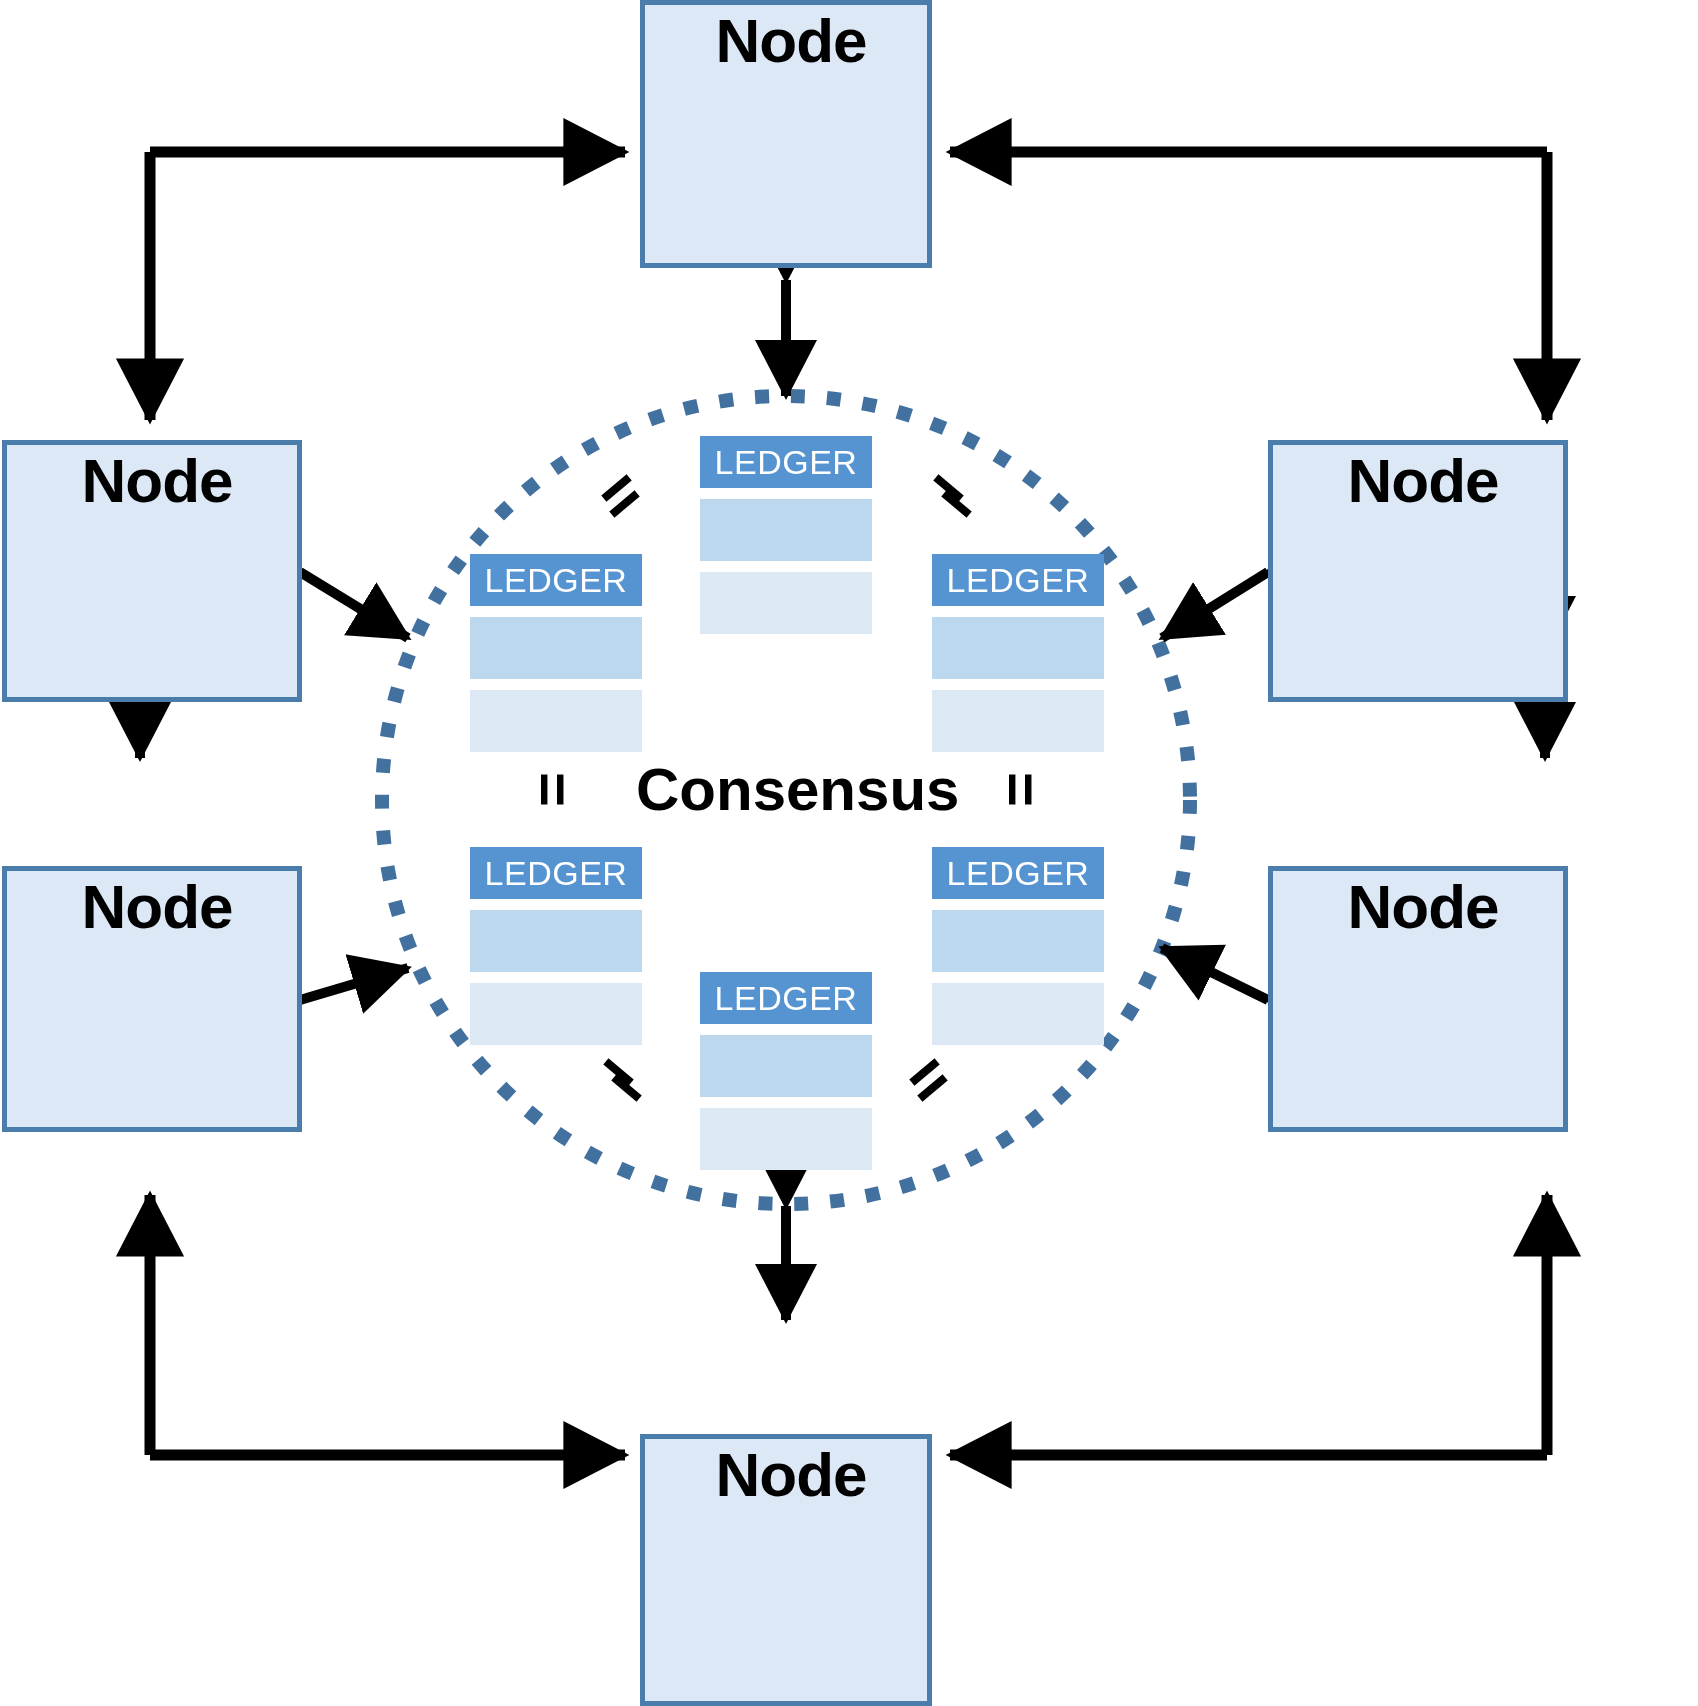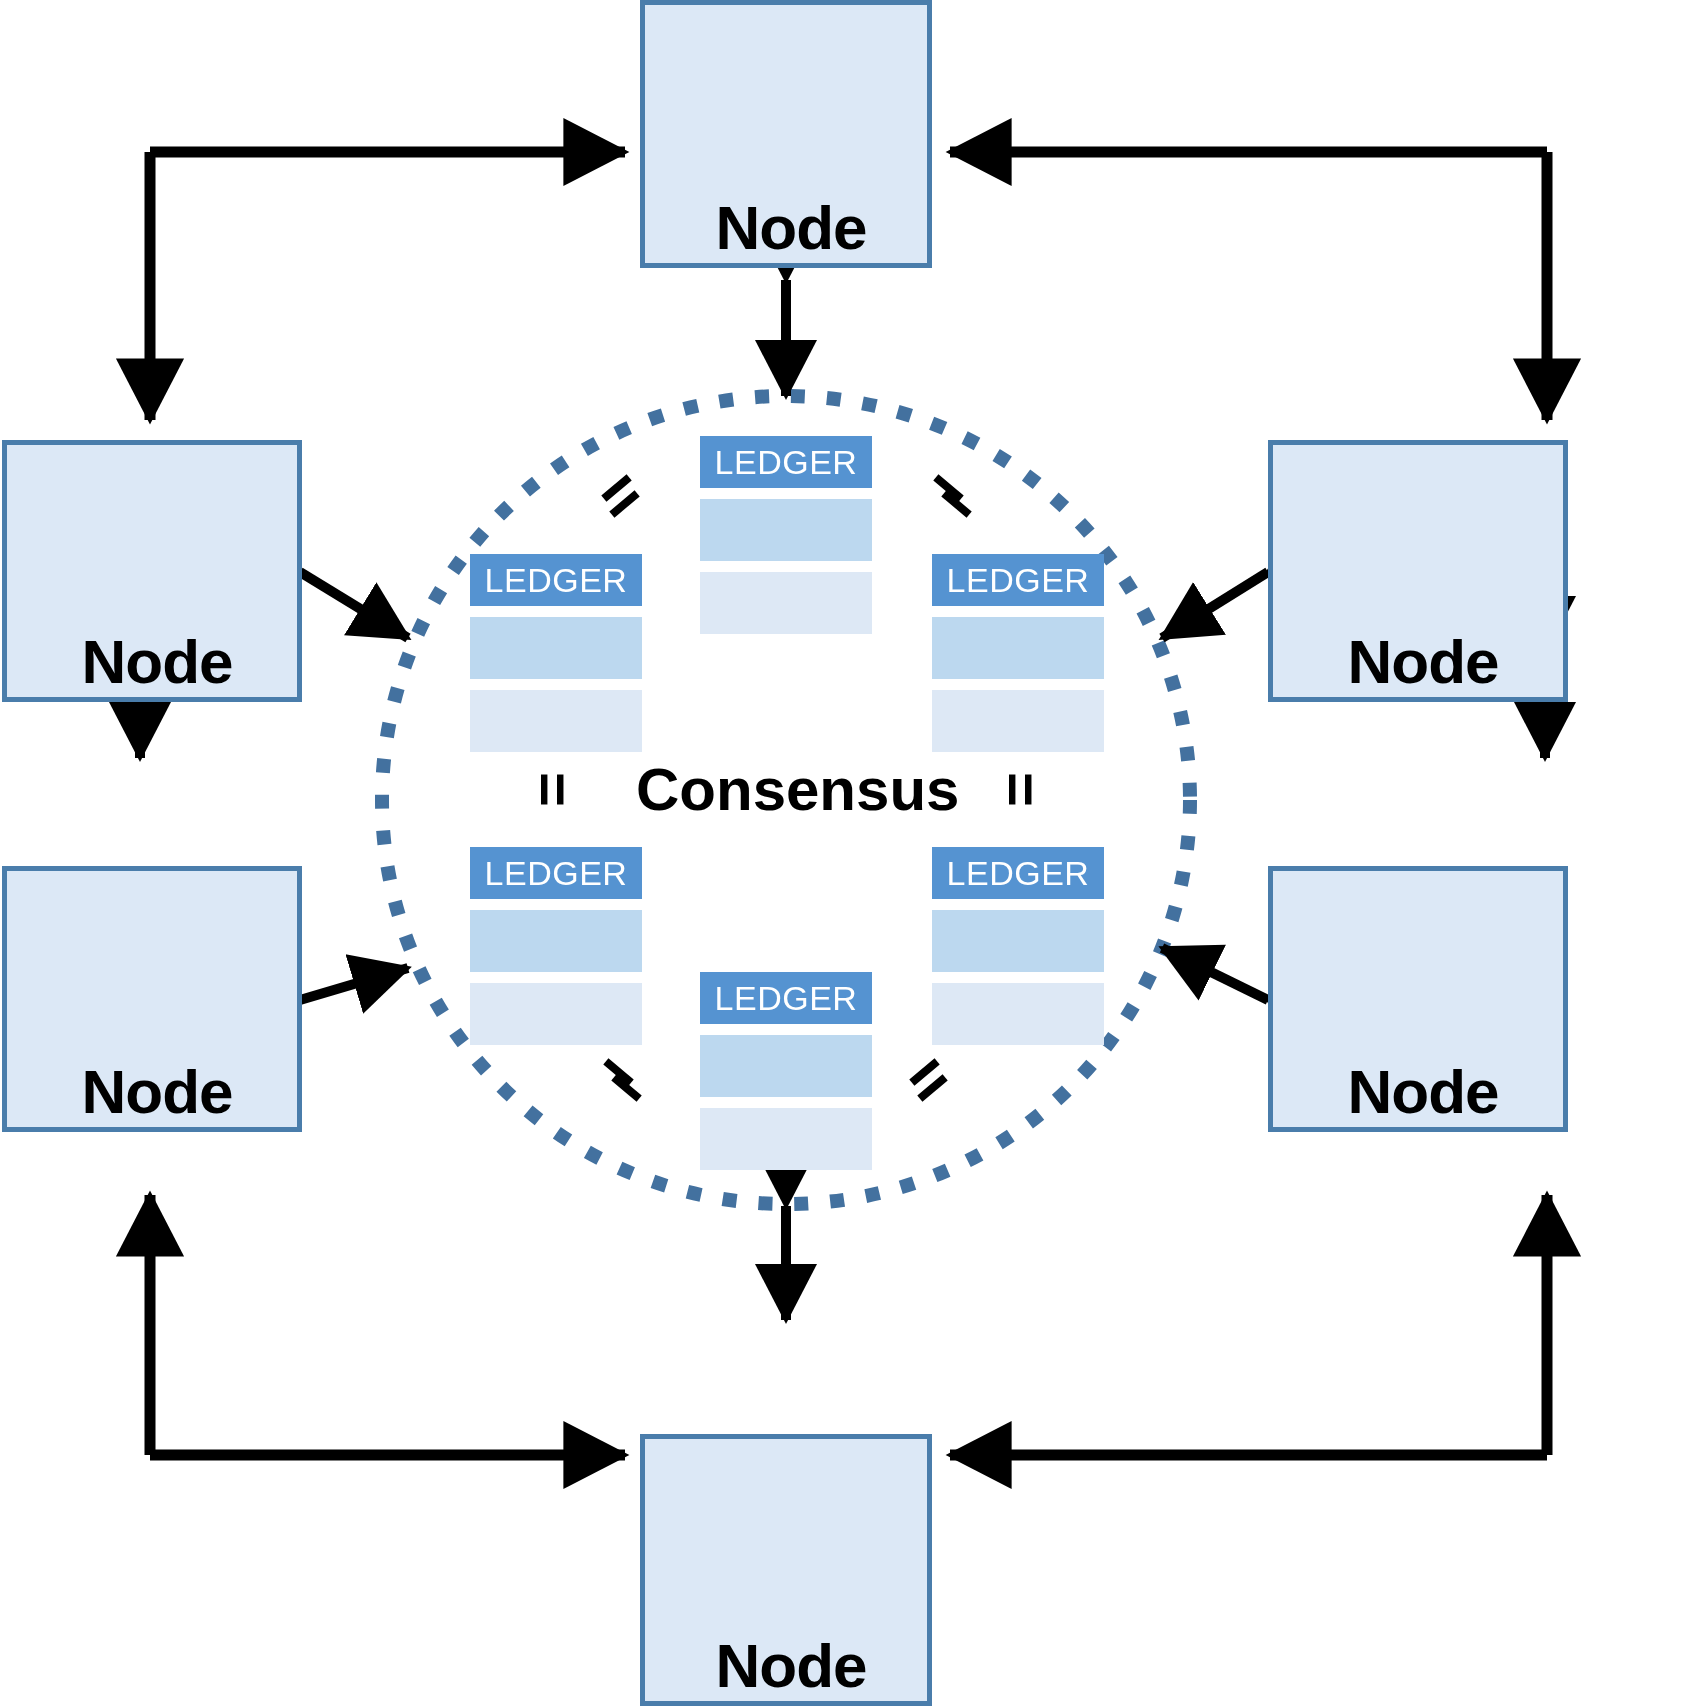--- a/index.html
+++ b/index.html
@@ -1,21 +1,21 @@
 <!DOCTYPE html>
 <html><head>
 <meta charset="utf-8">
 <style>
   html,body{margin:0;padding:0;background:#ffffff;}
   body{width:1698px;height:1706px;overflow:hidden;
        font-family:"Liberation Sans","DejaVu Sans",sans-serif;}
   #stage{position:relative;width:1698px;height:1706px;background:#fff;}
   svg.layer{position:absolute;left:0;top:0;width:1698px;height:1706px;}
   .node-box{position:absolute;background:#dce8f6;border:5px solid #4a7dab;
-            box-sizing:border-box;display:flex;align-items:flex-end;
+            box-sizing:border-box;display:flex;align-items:flex-start;
             justify-content:center;padding-left:10px;}
   .node-label{font-size:62px;font-weight:bold;color:#000;letter-spacing:-1px;
               font-family:"Liberation Sans","DejaVu Sans",sans-serif;}
   .ledger{position:absolute;width:172px;}
   .ledger-head{height:52px;background:#5593d1;color:#fff;font-size:34px;
                display:flex;align-items:center;justify-content:center;
                letter-spacing:0.5px;
                font-family:"Liberation Sans","DejaVu Sans",sans-serif;text-align:center;}
   .ledger-row{width:172px;}
   .ledger-row.r1{height:62px;background:#bcd8ef;margin-top:11px;}

